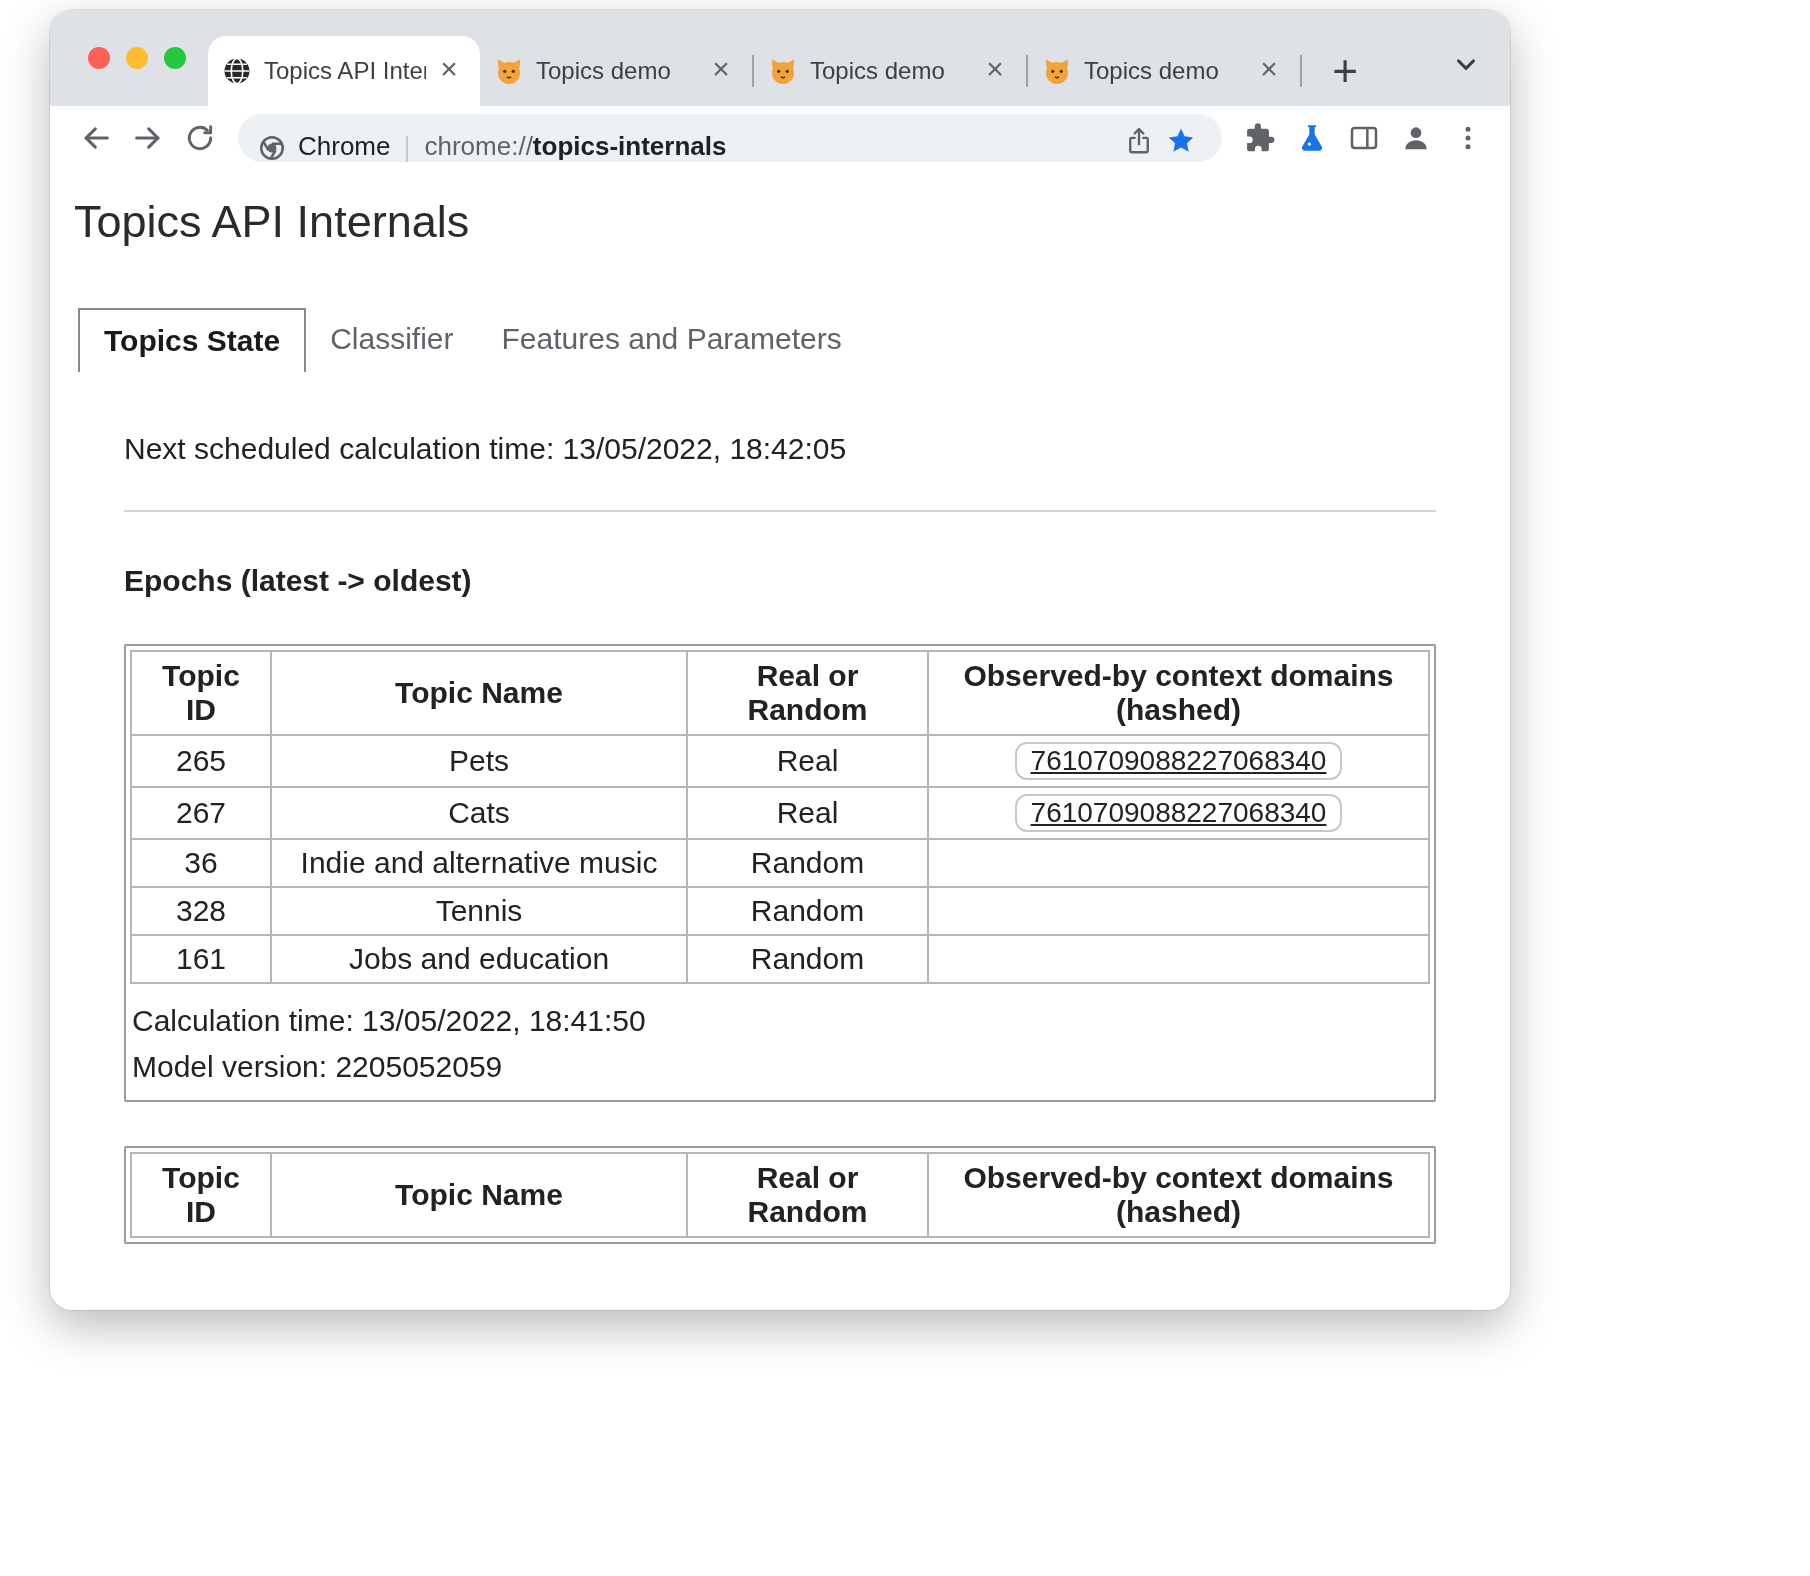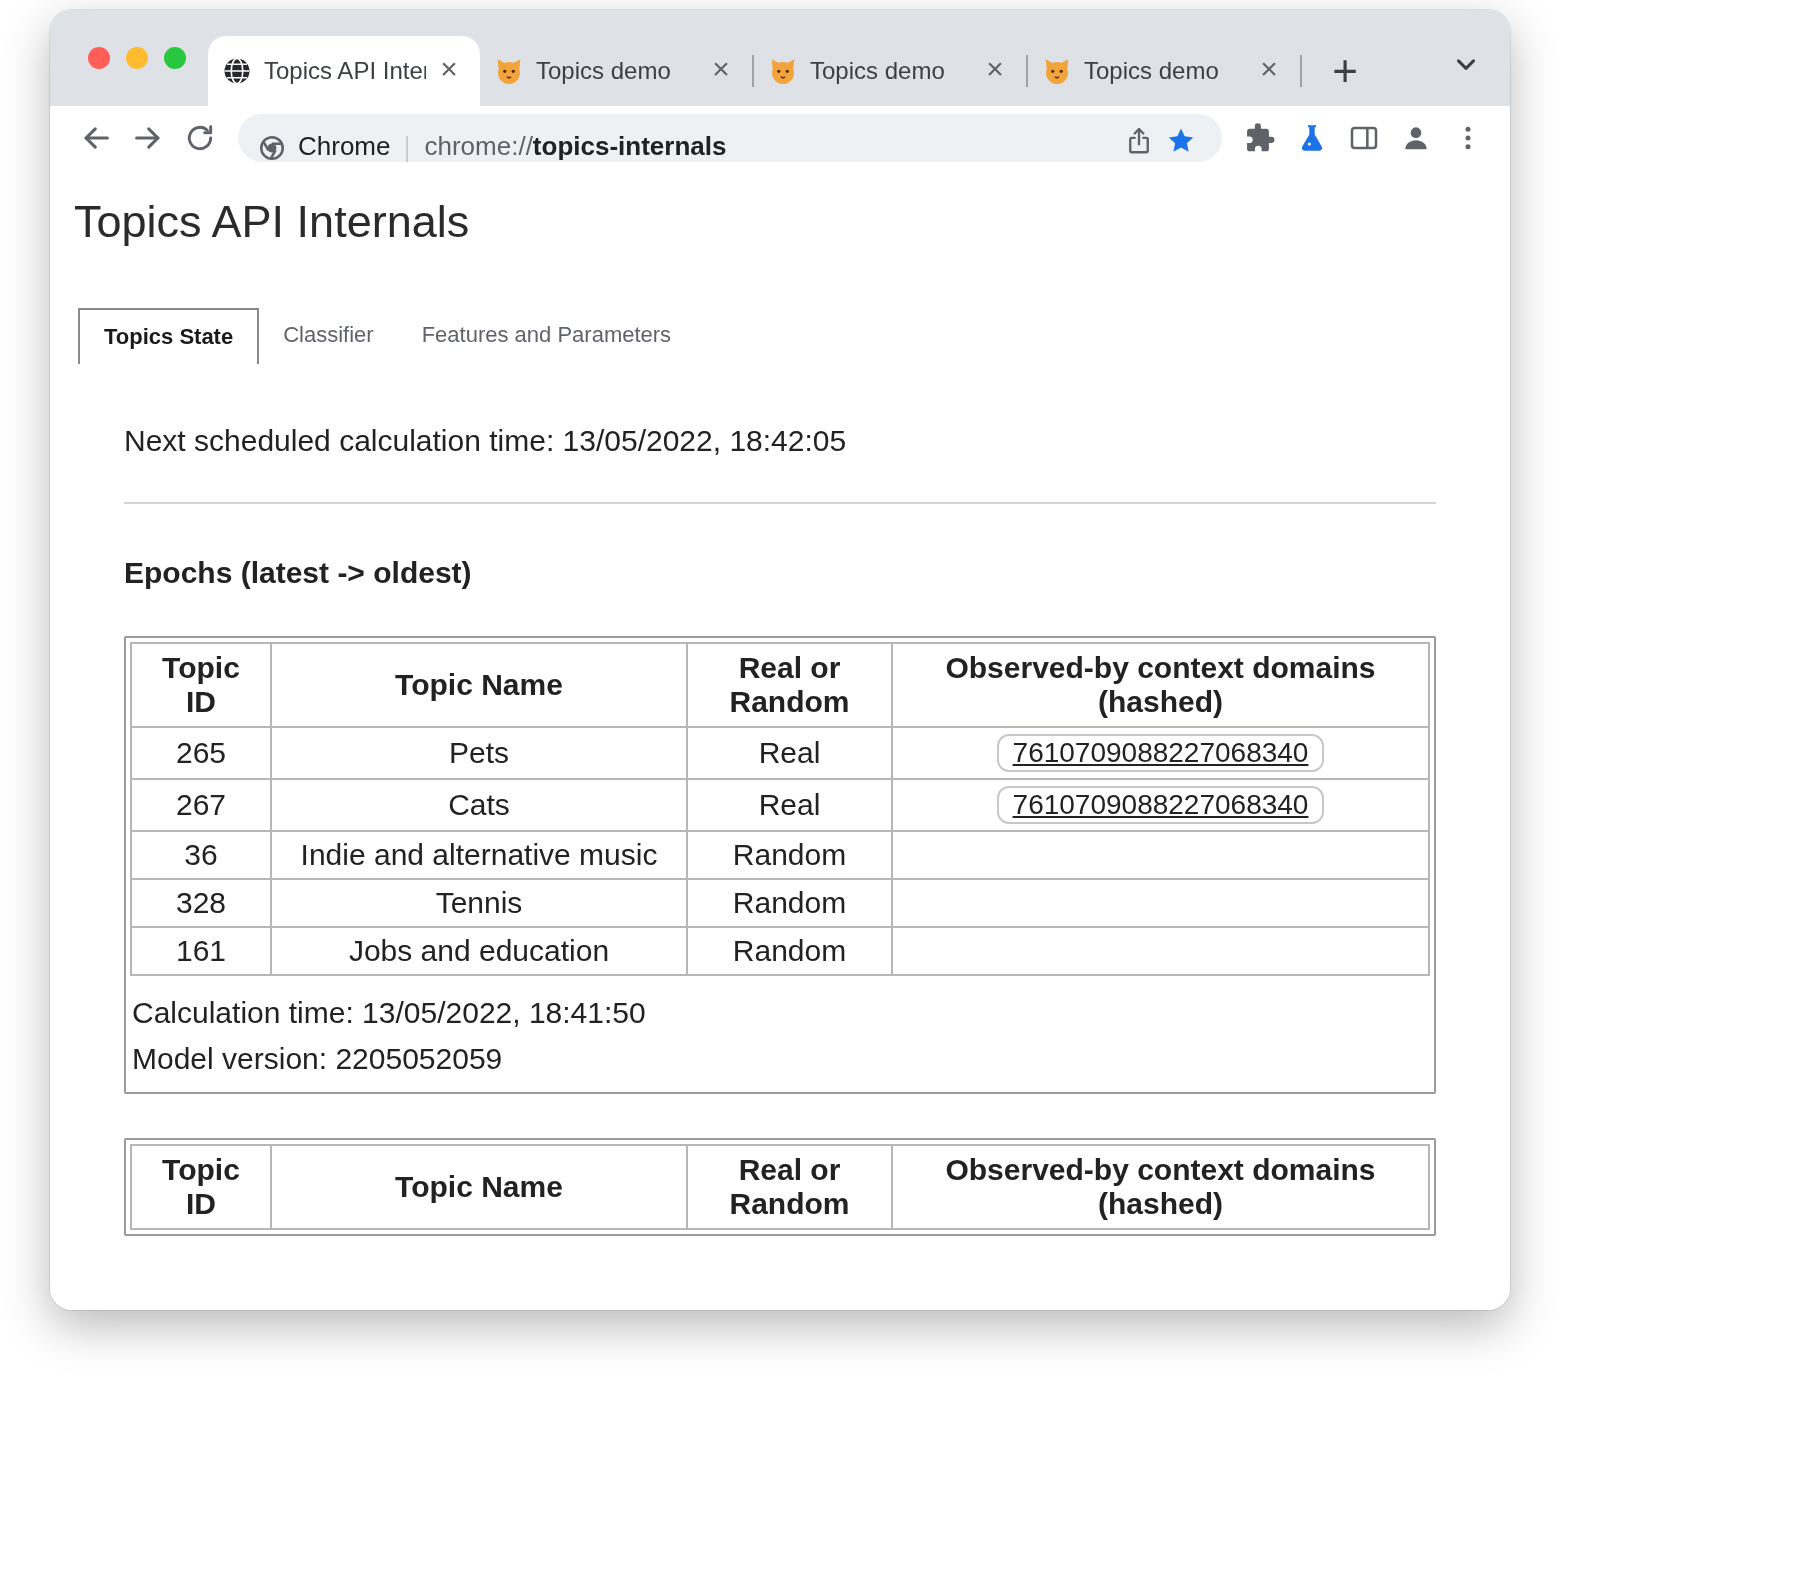--- a/index.html
+++ b/index.html
@@ -44,35 +44,35 @@
   .omni-divider { width:2px; height:26px; background:#C6CACD; margin:0 16px; flex:none; }
   .site-label { color:#202124; margin-left:12px; }
   .url-scheme { color:#5F6368; }
   .url-host { color:#202124; font-weight:600; }
   .omni-spacer { flex:1; }
   .omni-btn { width:42px; height:42px; display:flex; align-items:center; justify-content:center; flex:none; }
   
   .content { flex:1; background:#fff; padding:0 24px; overflow:hidden; font-size:30px; color:#222; }
   h1.page-title { font-size:45px; font-weight:400; color:#2B2B2B; margin:26px 0 60px 0; }
   .page-tabs { display:flex; margin-left:4px; }
-  .page-tab { padding:14px 24px; font-size:22px; color:#5F6368; }
+  .page-tab { padding:14px 24px; font-size:30px; color:#5F6368; }
   .page-tab.active { color:#1a1a1a; font-weight:700; border:2px solid #8A8A8A; border-bottom:none; background:#fff; }
   .panel { margin:0 50px; }
   .next-calc { margin-top:60px; }
   hr.divider { border:none; border-top:2px solid #D5D5D5; margin:44px 0 0 0; }
   .epochs-h { font-weight:700; margin-top:52px; }
   .epoch-box { border:2px solid #9B9B9B; border-radius:2px; margin-top:46px; padding:4px; }
   .epoch-box.second { margin-top:44px; }
   table.epoch-table { border-collapse:collapse; width:100%; }
   .epoch-table th, .epoch-table td { border:2px solid #B6B6B6; font-size:30px; color:#222; }
   .epoch-table th { font-weight:700; text-align:center; padding:7px 14px; }
   .epoch-table td { text-align:center; padding:6px 18px; }
   .epoch-table th:nth-child(1) { width:140px; }
   .epoch-table th:nth-child(2) { width:416px; }
-  .epoch-table th:nth-child(3) { width:205px; }
+  .epoch-table th:nth-child(3) { width:241px; }
   .hash-box {
     display:inline-block; border:2px solid #C4C7CC; border-radius:12px; background:#fff;
     padding:1px 14px; font-size:28px; color:#222;text-decoration:underline;
   }
   .epoch-meta { margin-top:20px; }
   .epoch-meta div { margin:0 0 12px 2px; }
   svg { display:block; }
 </style>
 </head>
 <body>

